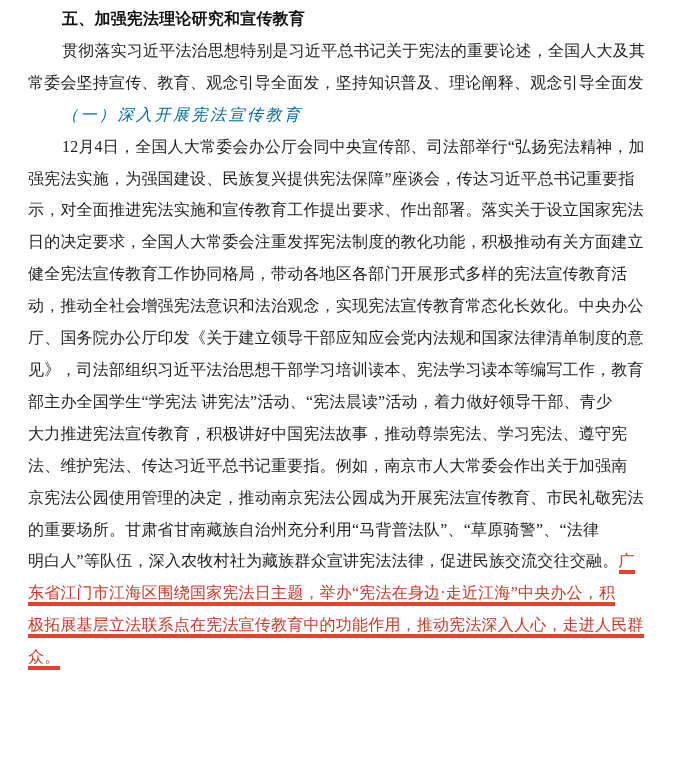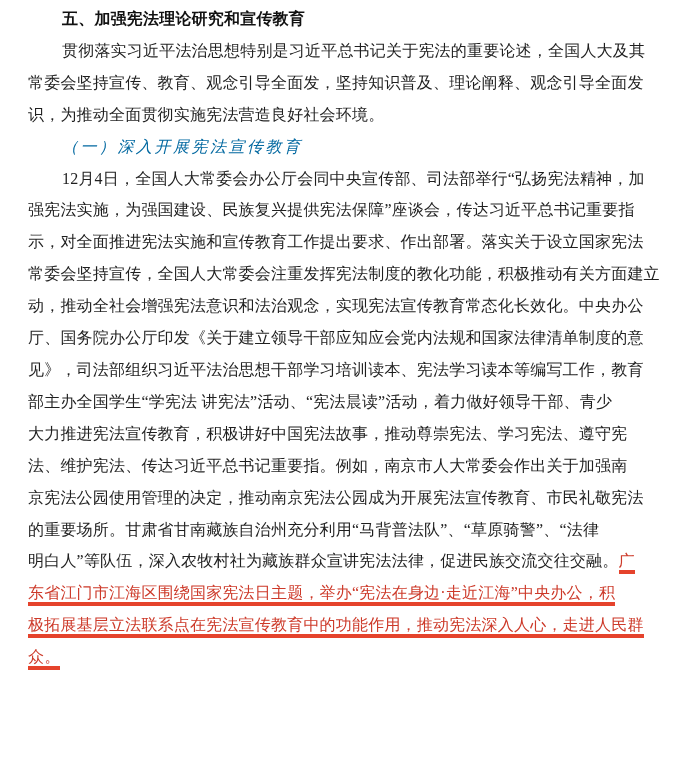--- a/index.html
+++ b/index.html
@@ -44,26 +44,26 @@
   }
 </style>
 </head>
 <body>
 
 <div class="doc">
   <div id="doc-body">
       <div class="line title indent"><span class="seg">五、加强宪法理论研究和宣传教育</span></div>
       <div class="line body indent"><span class="seg">贯彻落实习近平法治思想特别是习近平总书记关于宪法的重要论述，全国人大及其</span></div>
       <div class="line body"><span class="seg">常委会坚持宣传、教育、观念引导全面发，坚持知识普及、理论阐释、观念引导全面发</span></div>
-      <div class="line body"><span class="seg">识，为推动全面贯彻实施宪法营造良好社会环境。</span></div>
       <div class="line kaiti indent"><span class="seg">（一）深入开展宪法宣传教育</span></div>
       <div class="line body indent"><span class="seg">12月4日，全国人大常委会办公厅会同中央宣传部、司法部举行“弘扬宪法精神，加</span></div>
       <div class="line body"><span class="seg">强宪法实施，为强国建设、民族复兴提供宪法保障”座谈会，传达习近平总书记重要指</span></div>
       <div class="line body"><span class="seg">示，对全面推进宪法实施和宣传教育工作提出要求、作出部署。落实关于设立国家宪法</span></div>
-      <div class="line body"><span class="seg">常委会坚持宣传，全国人大常委会注重发挥宪法制度的教化功能，积极推动有关方面建立</span></div>
+      <div class="line body"><span class="seg">日的决定要求，全国人大常委会注重发挥宪法制度的教化功能，积极推动有关方面建立</span></div>
+      <div class="line body"><span class="seg">健全宪法宣传教育工作协同格局，带动各地区各部门开展形式多样的宪法宣传教育活</span></div>
       <div class="line body"><span class="seg">动，推动全社会增强宪法意识和法治观念，实现宪法宣传教育常态化长效化。中央办公</span></div>
       <div class="line body"><span class="seg">厅、国务院办公厅印发《关于建立领导干部应知应会党内法规和国家法律清单制度的意</span></div>
       <div class="line body"><span class="seg">见》，司法部组织习近平法治思想干部学习培训读本、宪法学习读本等编写工作，教育</span></div>
       <div class="line body"><span class="seg">部主办全国学生“学宪法 讲宪法”活动、“宪法晨读”活动，着力做好领导干部、青少</span></div>
       <div class="line body"><span class="seg">大力推进宪法宣传教育，积极讲好中国宪法故事，推动尊崇宪法、学习宪法、遵守宪</span></div>
       <div class="line body"><span class="seg">法、维护宪法、传达习近平总书记重要指。例如，南京市人大常委会作出关于加强南</span></div>
       <div class="line body"><span class="seg">京宪法公园使用管理的决定，推动南京宪法公园成为开展宪法宣传教育、市民礼敬宪法</span></div>
       <div class="line body"><span class="seg">的重要场所。甘肃省甘南藏族自治州充分利用“马背普法队”、“草原骑警”、“法律</span></div>
       <div class="line body"><span class="seg">明白人”等队伍，深入农牧村社为藏族群众宣讲宪法法律，促进民族交流交往交融。</span><span class="seg red">广</span></div>
       <div class="line body"><span class="seg red">东省江门市江海区围绕国家宪法日主题，举办“宪法在身边·走近江海”中央办公，积</span></div>

